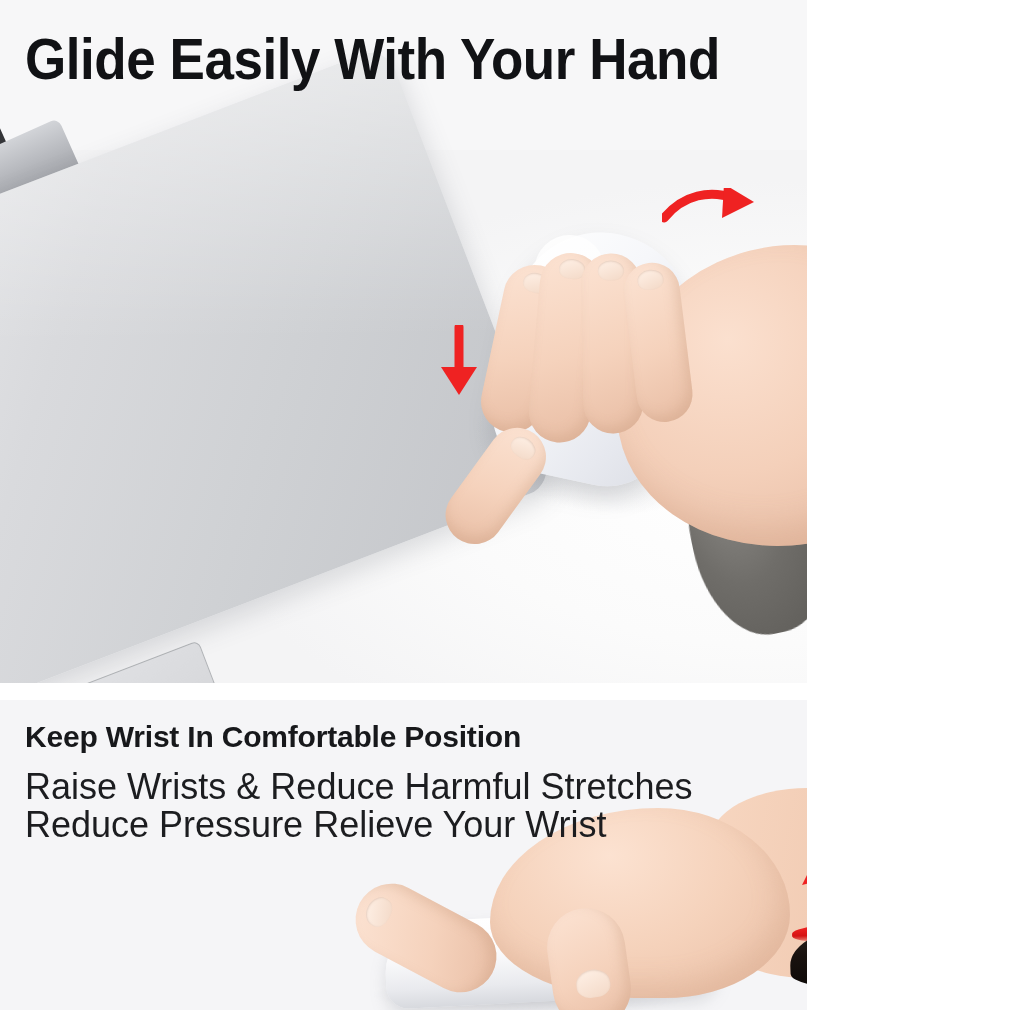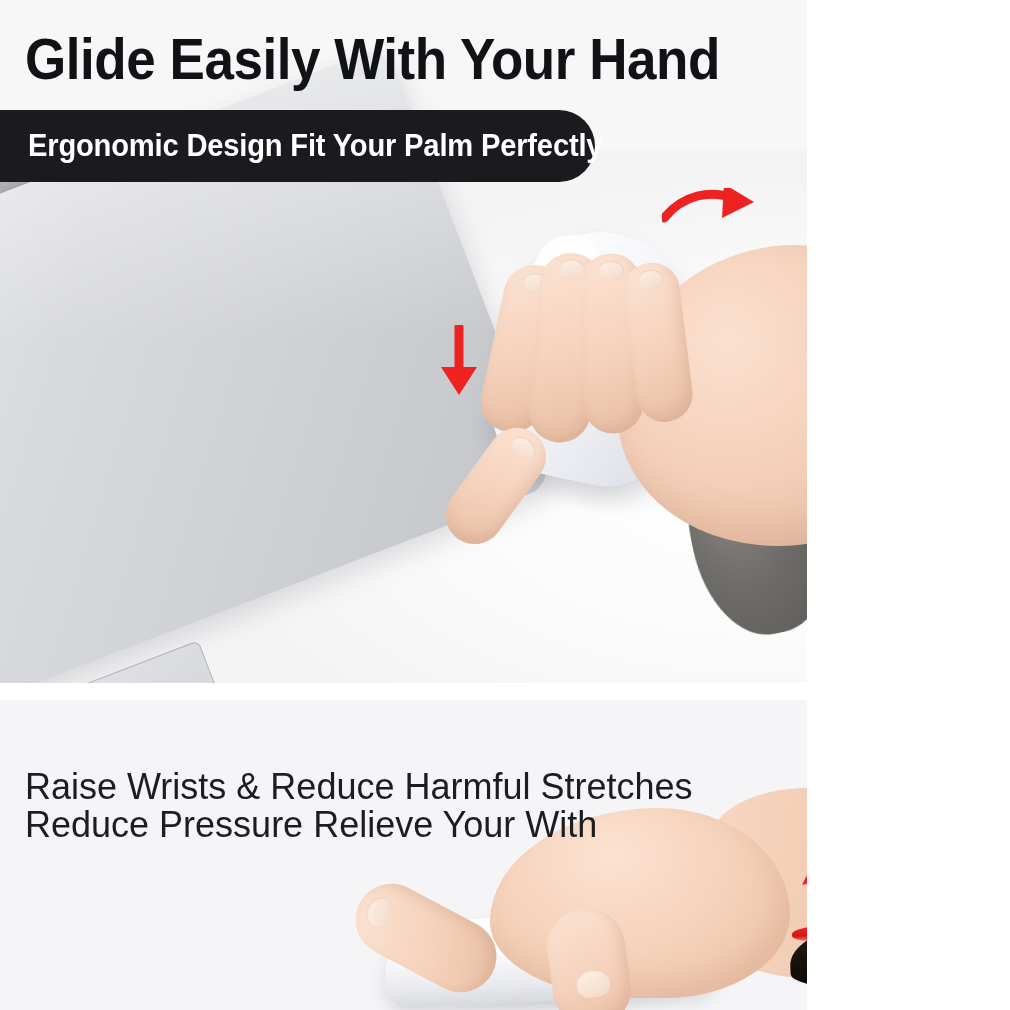--- a/index.html
+++ b/index.html
@@ -241,23 +241,20 @@
         <path d="M62 -4 L92 14 L60 30 Z" fill="#ef2222"></path>
       </svg>
       <svg class="arrow-down-top" viewBox="0 0 46 72">
         <path d="M23 2 L23 46" stroke="#ef2222" stroke-width="9" fill="none" stroke-linecap="round"></path>
         <path d="M5 42 L23 70 L41 42 Z" fill="#ef2222"></path>
       </svg>
     </div>
 
     <div class="headline">Glide Easily With Your Hand</div>
 
-    <div class="banner">
-      <span class="banner-text">Ergonomic Design Fit Your Palm Perfectly</span>
-    </div>
   </div>
 
   <div class="divider"></div>
 
   <div class="panel-bottom">
     <div class="photo-bottom">
       <div class="mouse-bot-shadow" style="top:275px;left:370px;"></div>
       <div class="mouse-bot" style="top:215px;left:385px;"></div>
 
       <div class="hand-bot" style="top:68px;left:430px;">
@@ -277,19 +274,20 @@
       <svg class="arrows-up-bot" style="top:155px;left:800px;" viewBox="0 0 150 90">
         <path d="M34 86 C 38 60, 28 40, 18 24" stroke="#ef2222" stroke-width="9" fill="none" stroke-linecap="round"></path>
         <path d="M2 30 L16 2 L34 22 Z" fill="#ef2222"></path>
         <path d="M74 86 L74 22" stroke="#ef2222" stroke-width="9" fill="none" stroke-linecap="round"></path>
         <path d="M58 26 L74 0 L90 26 Z" fill="#ef2222"></path>
         <path d="M112 86 C 110 58, 120 38, 130 24" stroke="#ef2222" stroke-width="9" fill="none" stroke-linecap="round"></path>
         <path d="M114 22 L132 2 L146 30 Z" fill="#ef2222"></path>
       </svg>
     </div>
 
+    <div class="sub-heading">Keep Wrist In Comfortable Position</div>
     <div class="sub-lines">
       <div>Raise Wrists &amp; Reduce Harmful Stretches</div>
-      <div>Reduce Pressure Relieve Your With</div>
+      <div>Reduce Pressure Relieve Your Wrist</div>
     </div>
   </div>
 
 </div>
 
 </body></html>

